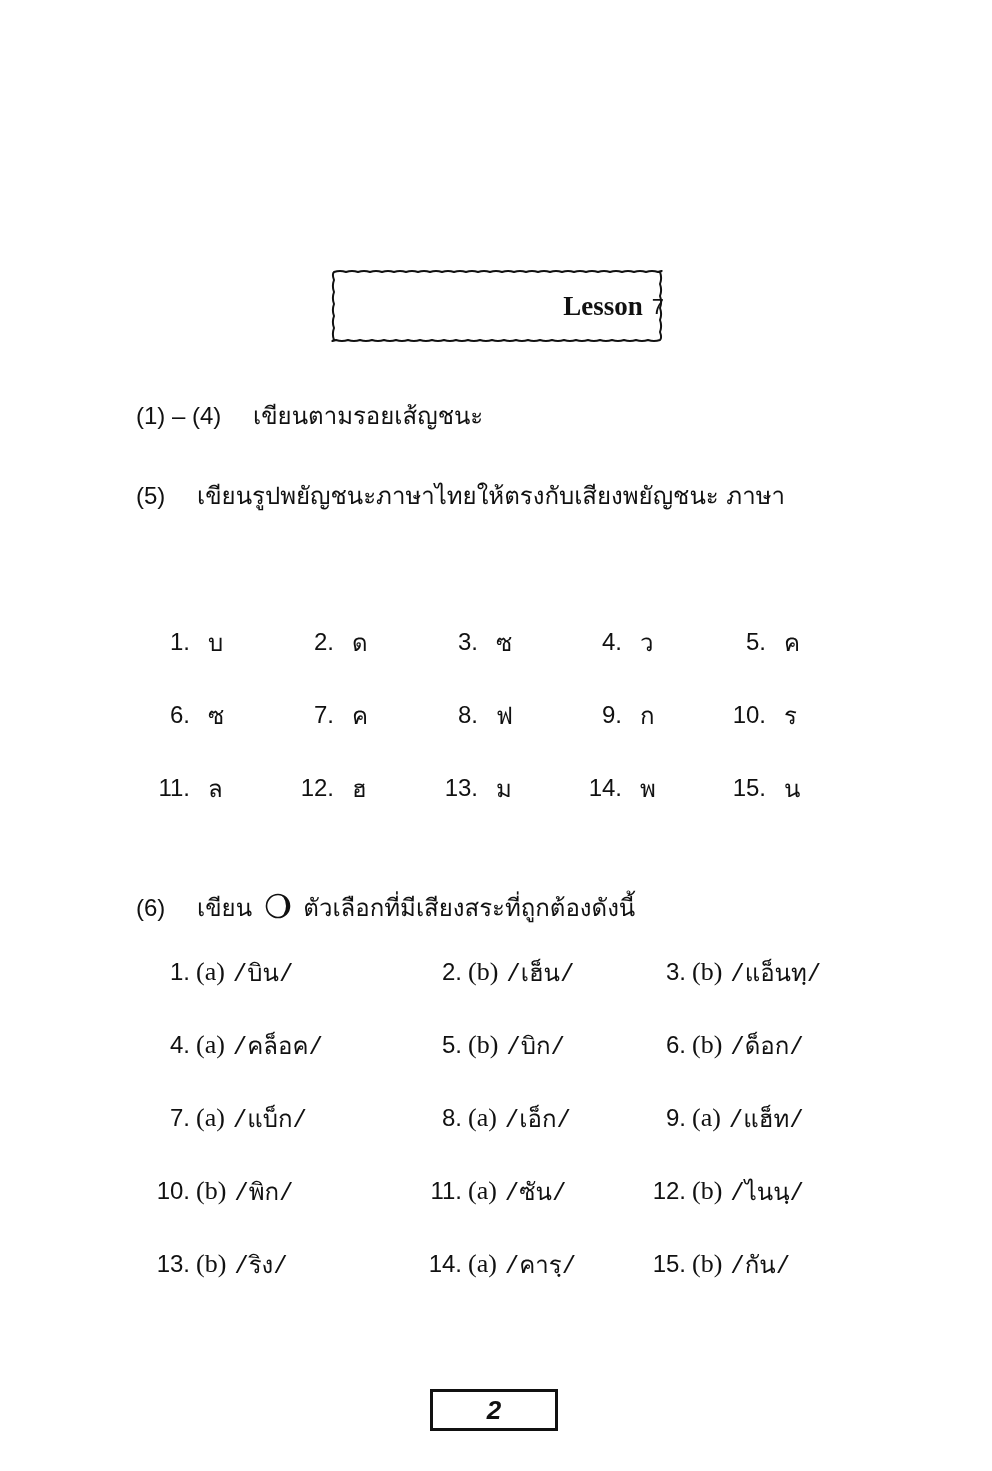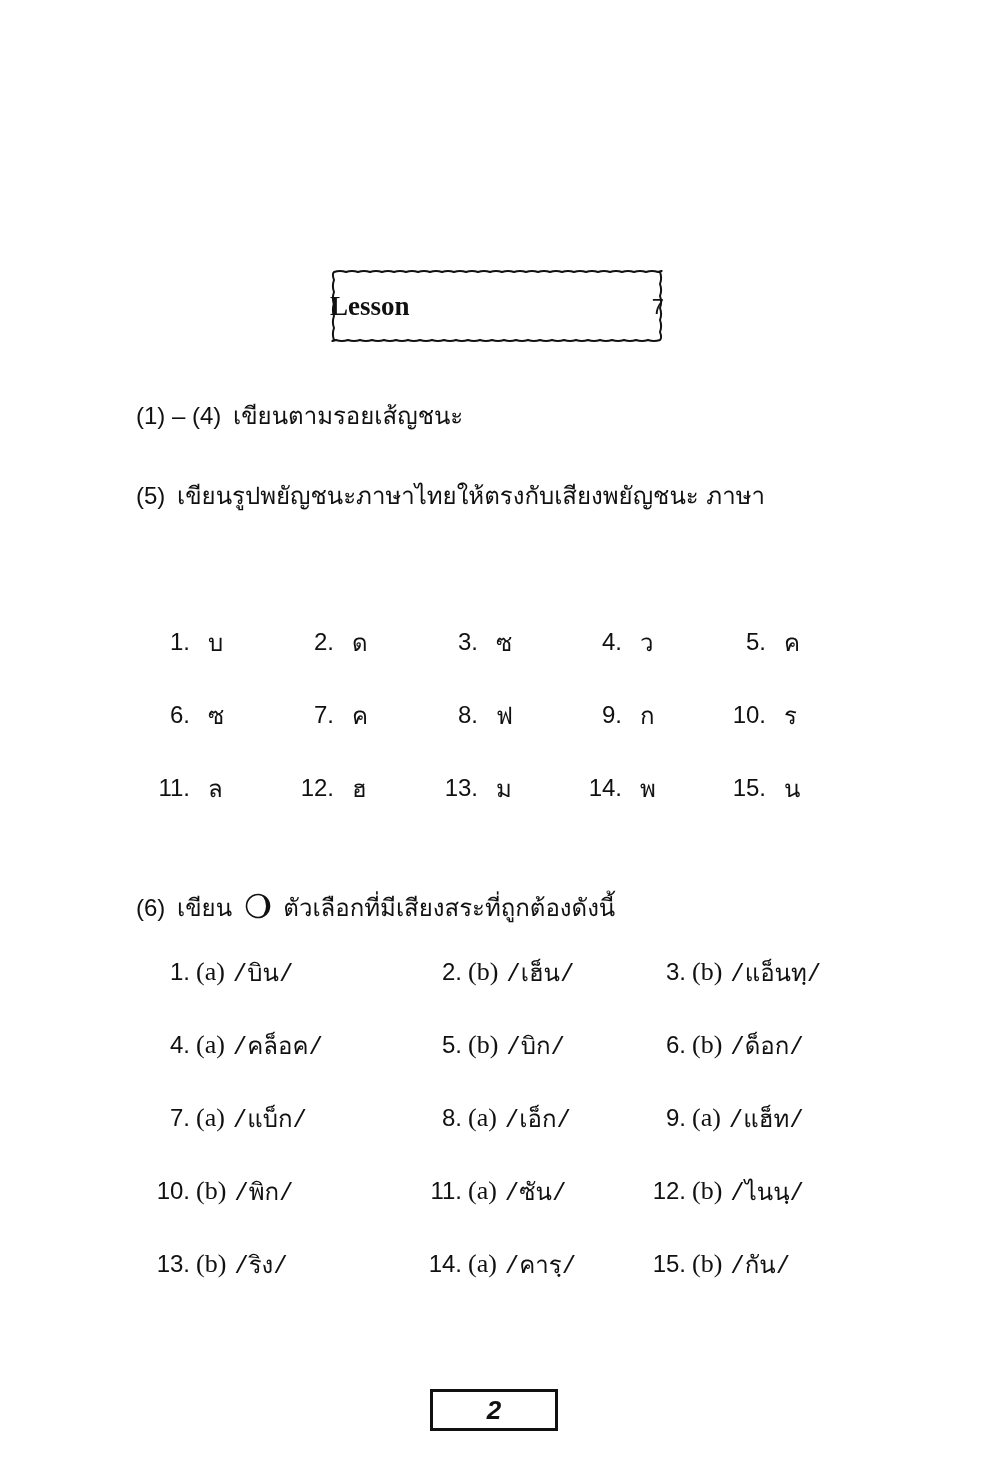--- a/index.html
+++ b/index.html
@@ -30,21 +30,21 @@
       height: 76px;
     }
     .title-text {
       position: absolute;
       left: 0;
       top: 0;
       width: 334px;
       height: 76px;
       display: flex;
       align-items: center;
-      justify-content: space-between;
+      justify-content: flex-end;
       font-family: "Liberation Serif", "DejaVu Serif", serif;
       font-weight: bold;
       font-size: 27px;
       color: #111;
     }
     .title-text .num {
       font-family: "Liberation Sans", sans-serif;
       font-weight: normal;
       font-size: 22px;
       margin-left: 9px;
@@ -53,21 +53,21 @@
     .instr {
       position: absolute;
       left: 136px;
       font-size: 24px;
       line-height: 48px;
       color: #111;
       font-family: "DejaVu Sans", "Liberation Sans", sans-serif;
     }
     .instr .lbl {
       font-family: "Liberation Sans", sans-serif;
-      margin-right: 4px;
+      margin-right: 24px;
       text-align: center;
     }
     .instr-1 { top: 392px; }
     .instr-5 { top: 472px; width: 740px; }
     .instr-5 .line2 { padding-left: 37px; display: block; }
     .instr-6 { top: 884px; }
     .circle-glyph {
       display: inline-block;
       width: 28px;
       height: 28px;

